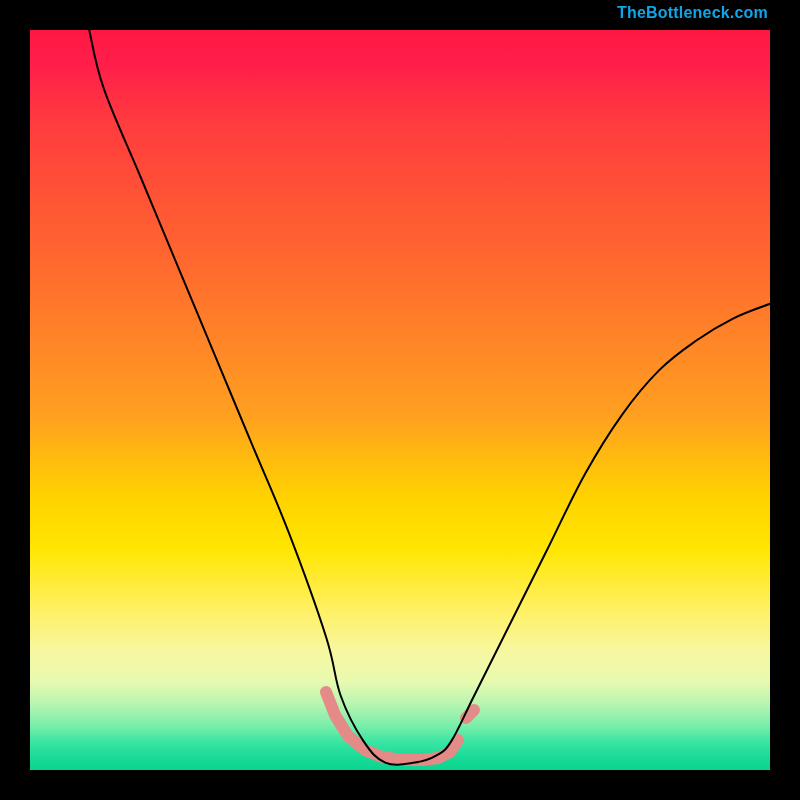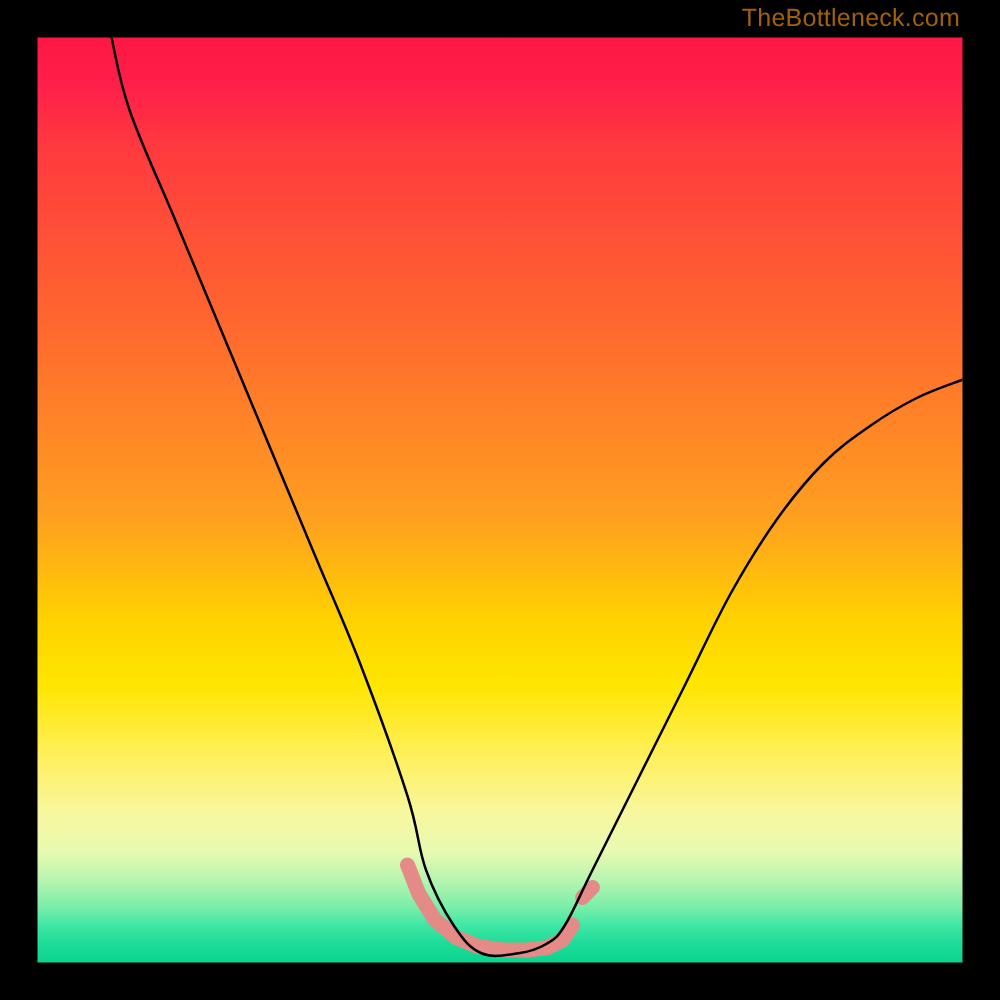--- a/index.html
+++ b/index.html
@@ -44,23 +44,23 @@
       #7aeeaa 94%,
       #3fe6a4 96%,
       #1cdc98 98%,
       #0ad48f 100%
     );
   }
   .watermark {
     position: absolute;
     top: 4px;
     right: 32px;
-    color: #a16207;
-    font-size: 20px;
-    font-weight: 400;
+    color: #0ea5e9;
+    font-size: 16px;
+    font-weight: 700;
     letter-spacing: 0.2px;
     user-select: none;
   }
   svg.curve {
     position: absolute;
     top: 0;
     left: 0;
     width: 740px;
     height: 740px;
   }

